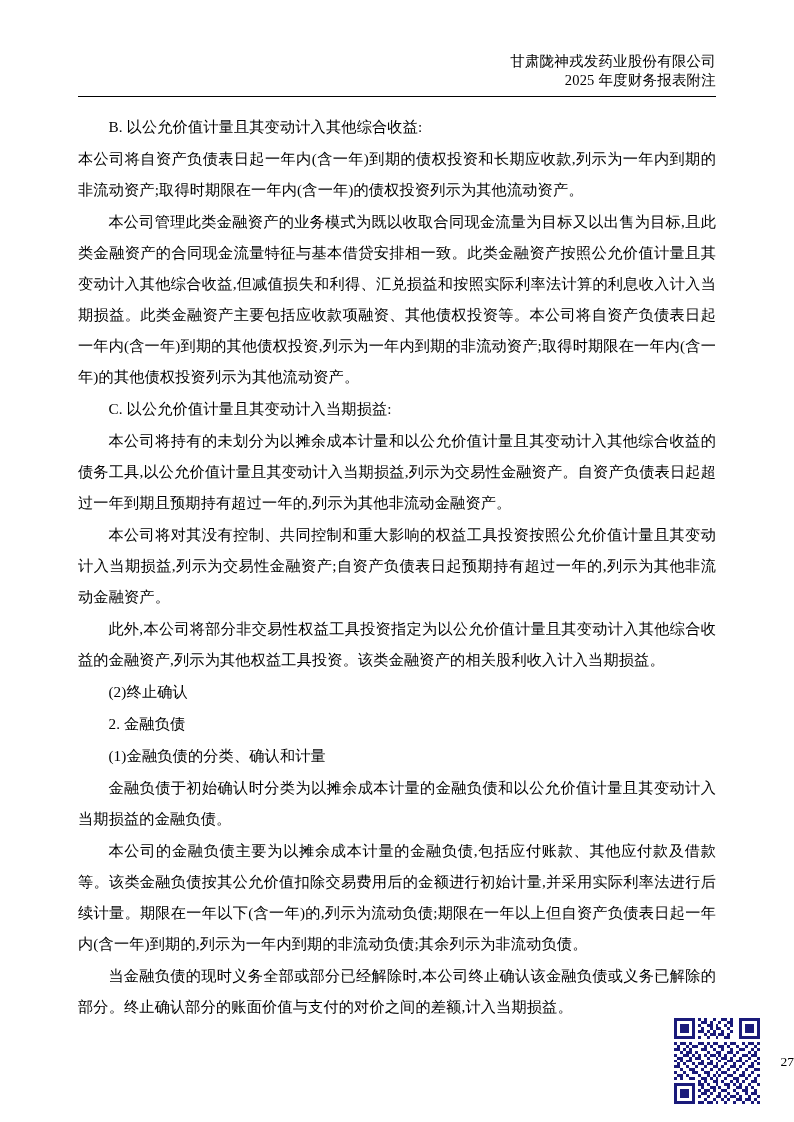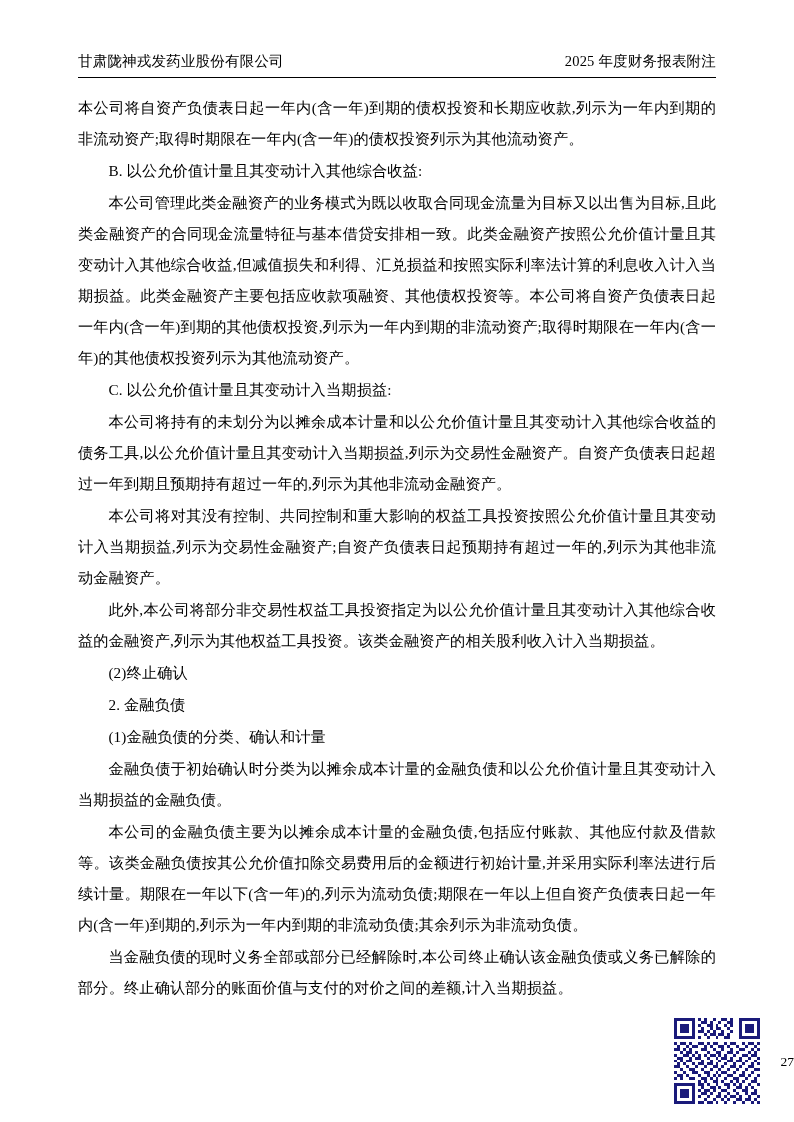--- a/index.html
+++ b/index.html
@@ -22,20 +22,21 @@
     background: #ffffff;
   }
   .header {
     display: flex;
     justify-content: space-between;
     align-items: flex-end;
     font-size: 14.5px;
     letter-spacing: 0.2px;
     padding-bottom: 6px;
     border-bottom: 1px solid #000000;
+    flex-direction: column;
   }
   .header-left {
     white-space: nowrap;
   }
   .header-right {
     white-space: nowrap;
     text-align: center;
   }
   .content {
     padding-top: 14px;
@@ -76,22 +77,22 @@
 <body>
 
 <div class="page">
 
   <div class="header">
     <div class="header-left">甘肃陇神戎发药业股份有限公司</div>
     <div class="header-right">2025 年度财务报表附注</div>
   </div>
 
   <div class="content">
+    <p class="para indent">B. 以公允价值计量且其变动计入其他综合收益:</p>
     <p class="para">本公司将自资产负债表日起一年内(含一年)到期的债权投资和长期应收款,列示为一年内到期的非流动资产;取得时期限在一年内(含一年)的债权投资列示为其他流动资产。</p>
-    <p class="para indent">B. 以公允价值计量且其变动计入其他综合收益:</p>
     <p class="para indent">本公司管理此类金融资产的业务模式为既以收取合同现金流量为目标又以出售为目标,且此类金融资产的合同现金流量特征与基本借贷安排相一致。此类金融资产按照公允价值计量且其变动计入其他综合收益,但减值损失和利得、汇兑损益和按照实际利率法计算的利息收入计入当期损益。此类金融资产主要包括应收款项融资、其他债权投资等。本公司将自资产负债表日起一年内(含一年)到期的其他债权投资,列示为一年内到期的非流动资产;取得时期限在一年内(含一年)的其他债权投资列示为其他流动资产。</p>
     <p class="para indent">C. 以公允价值计量且其变动计入当期损益:</p>
     <p class="para indent">本公司将持有的未划分为以摊余成本计量和以公允价值计量且其变动计入其他综合收益的债务工具,以公允价值计量且其变动计入当期损益,列示为交易性金融资产。自资产负债表日起超过一年到期且预期持有超过一年的,列示为其他非流动金融资产。</p>
     <p class="para indent">本公司将对其没有控制、共同控制和重大影响的权益工具投资按照公允价值计量且其变动计入当期损益,列示为交易性金融资产;自资产负债表日起预期持有超过一年的,列示为其他非流动金融资产。</p>
     <p class="para indent">此外,本公司将部分非交易性权益工具投资指定为以公允价值计量且其变动计入其他综合收益的金融资产,列示为其他权益工具投资。该类金融资产的相关股利收入计入当期损益。</p>
     <p class="para indent">(2)终止确认</p>
     <p class="para indent">2. 金融负债</p>
     <p class="para indent">(1)金融负债的分类、确认和计量</p>
     <p class="para indent">金融负债于初始确认时分类为以摊余成本计量的金融负债和以公允价值计量且其变动计入当期损益的金融负债。</p>
     <p class="para indent">本公司的金融负债主要为以摊余成本计量的金融负债,包括应付账款、其他应付款及借款等。该类金融负债按其公允价值扣除交易费用后的金额进行初始计量,并采用实际利率法进行后续计量。期限在一年以下(含一年)的,列示为流动负债;期限在一年以上但自资产负债表日起一年内(含一年)到期的,列示为一年内到期的非流动负债;其余列示为非流动负债。</p>

